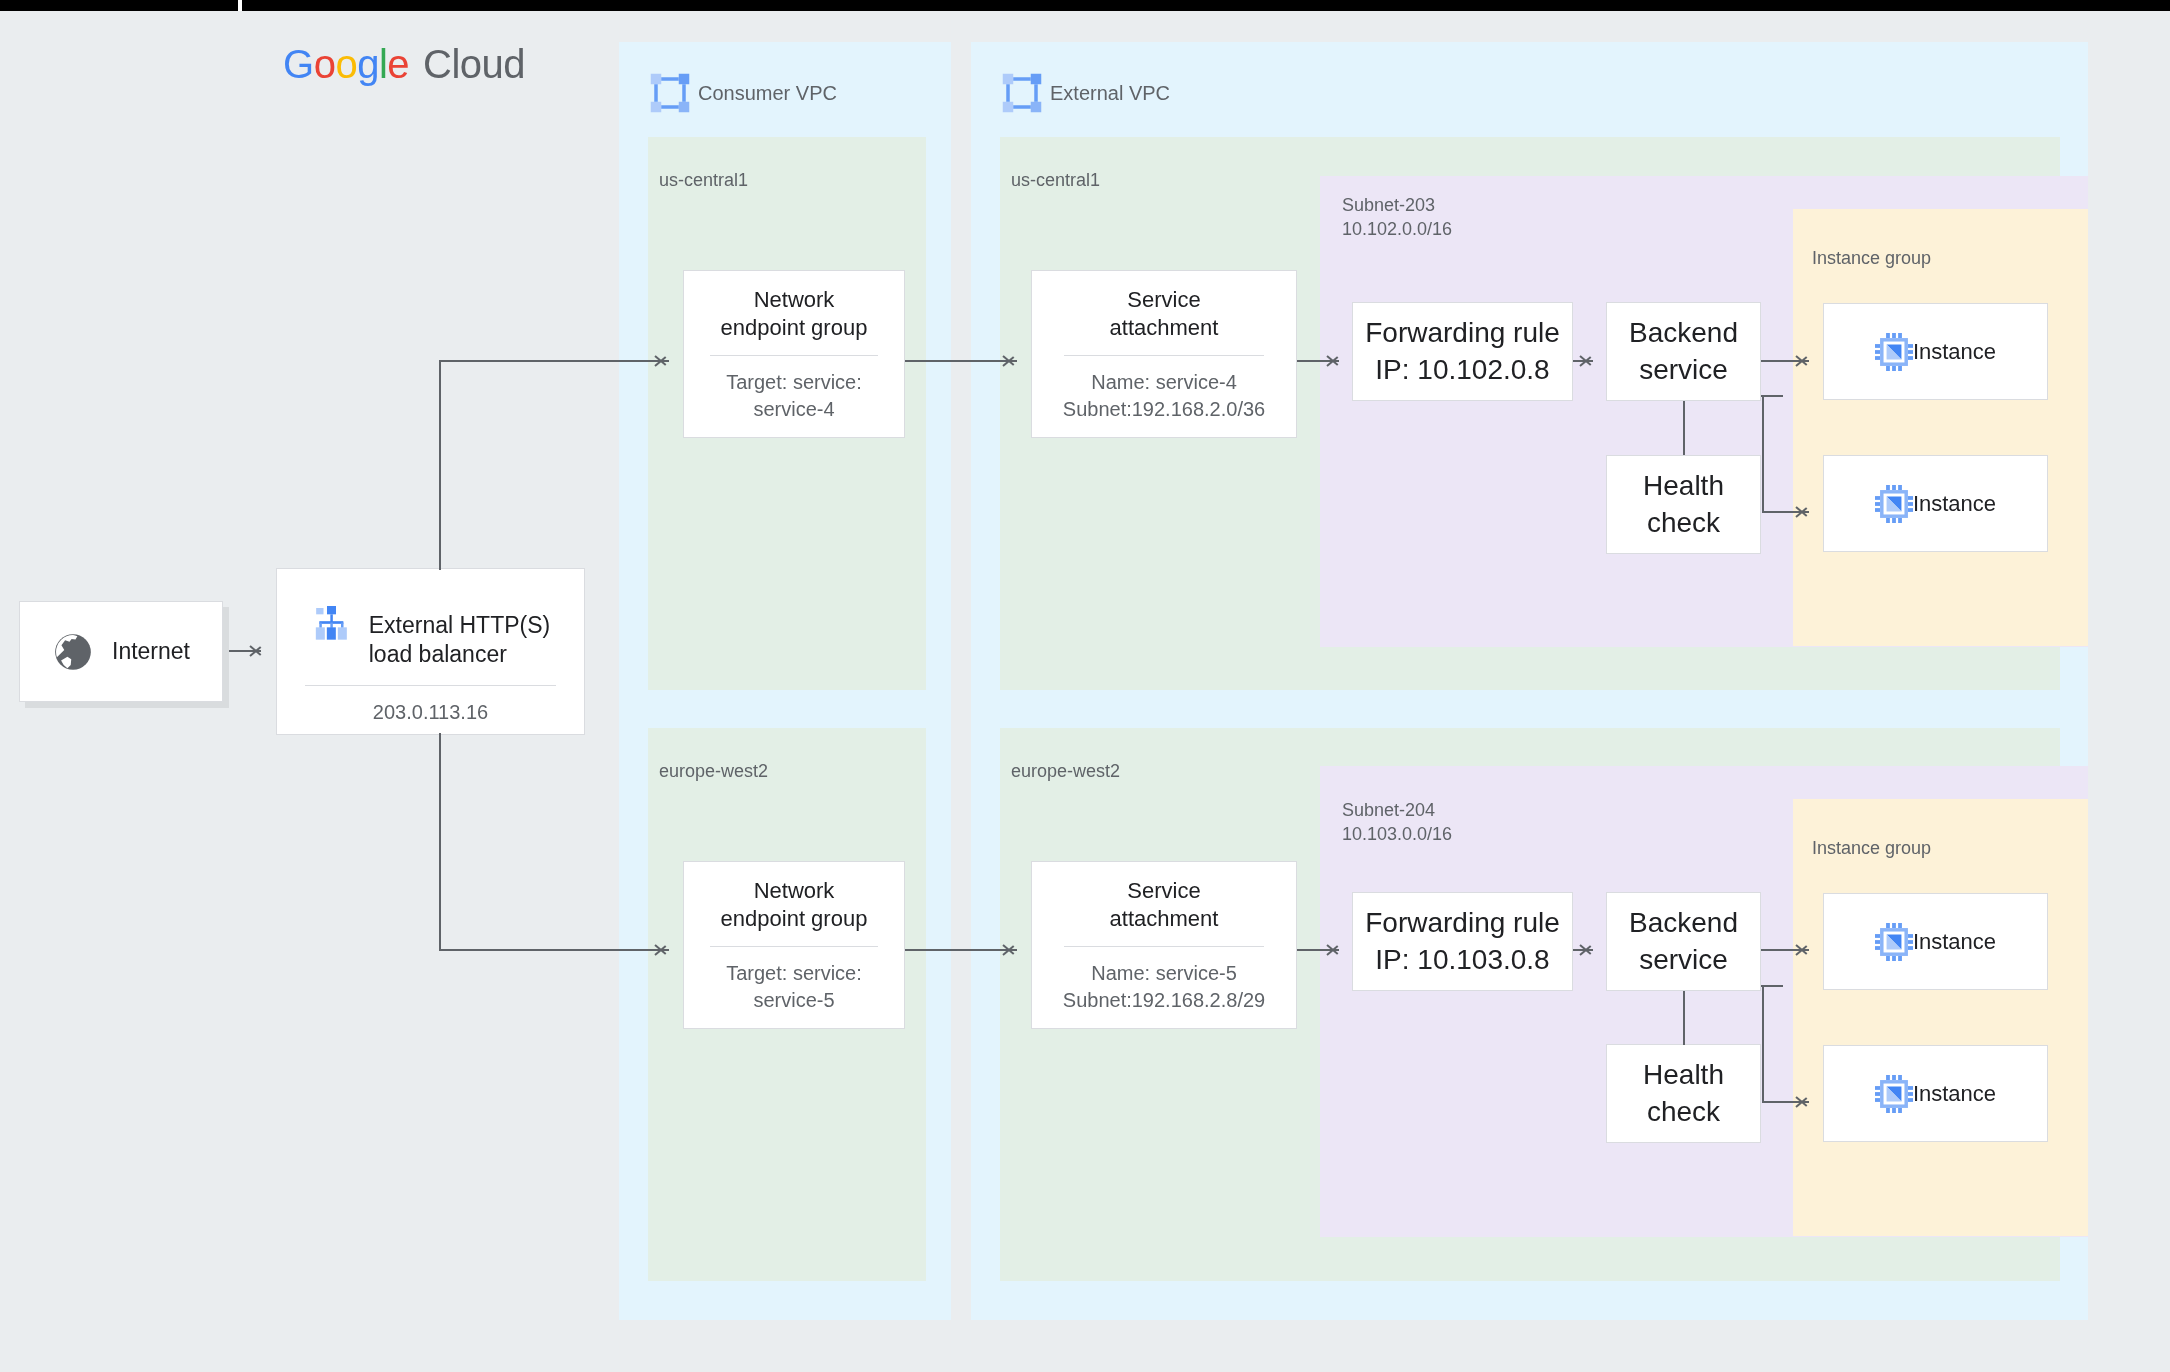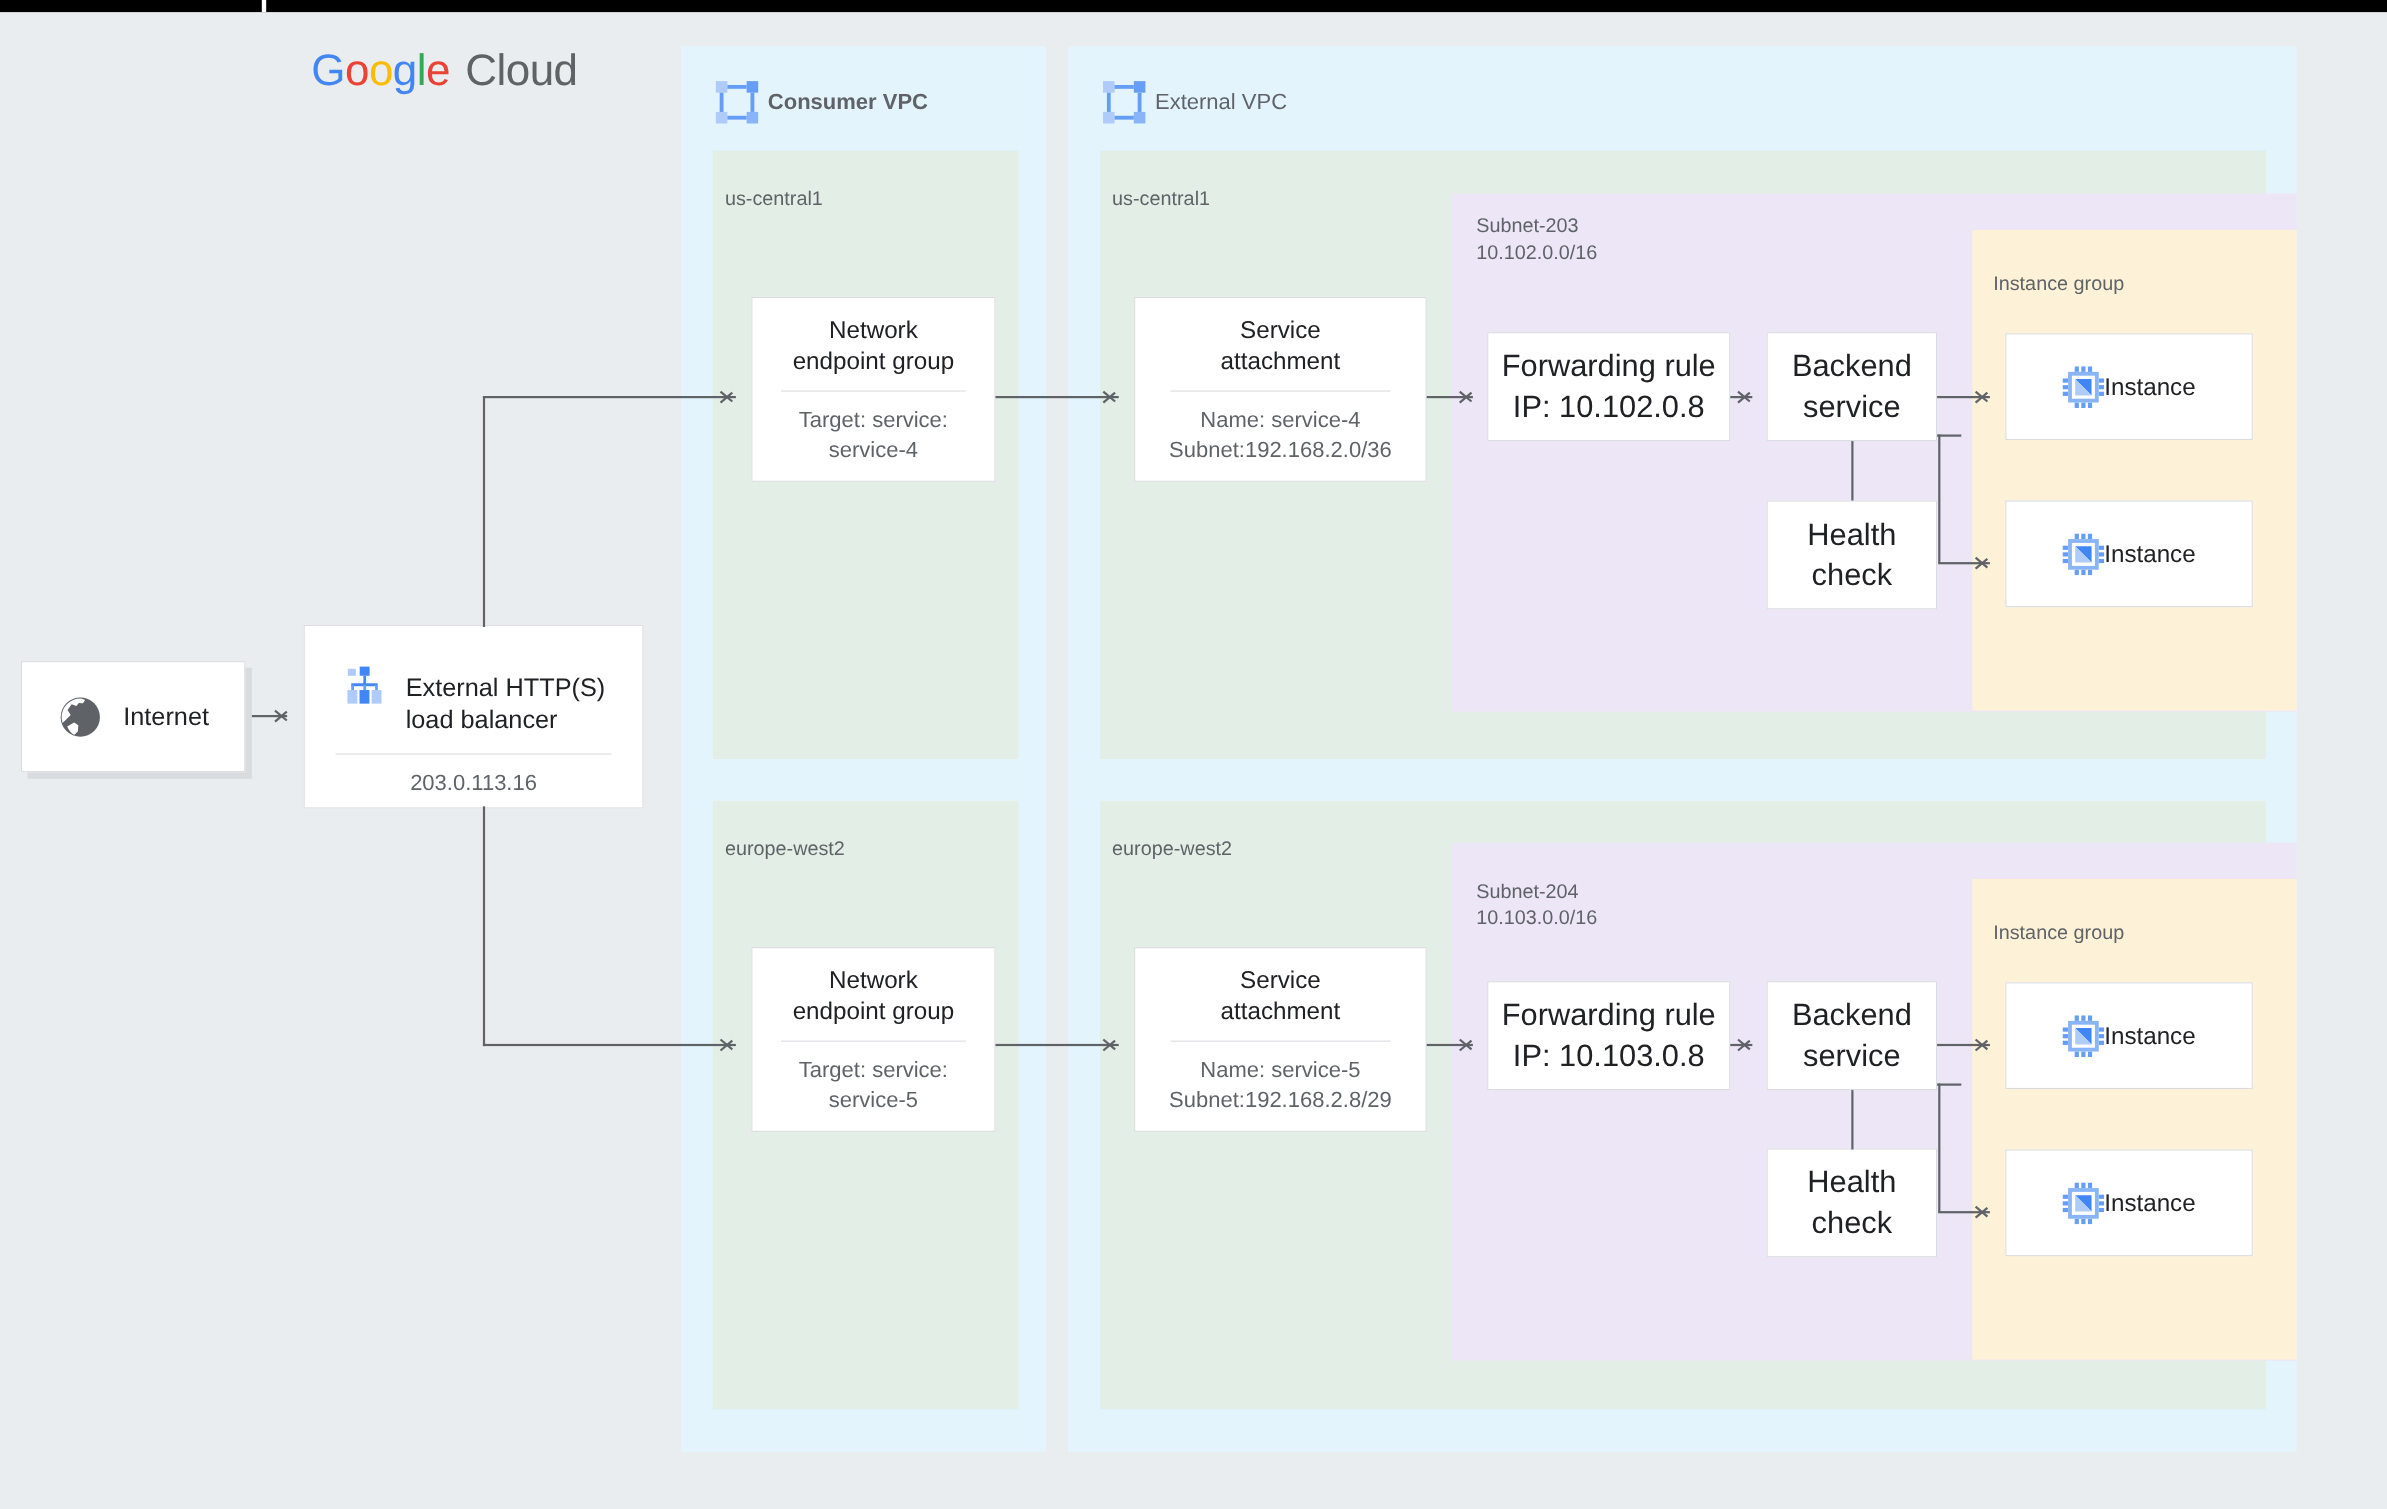--- a/index.html
+++ b/index.html
@@ -236,21 +236,21 @@
       <rect x="1" y="1" width="6" height="6" fill="#aecbfa"></rect>
       <rect x="17" y="1" width="6" height="6" fill="#669df6"></rect>
       <rect x="1" y="17" width="6" height="6" fill="#aecbfa"></rect>
       <rect x="17" y="17" width="6" height="6" fill="#8ab4f8"></rect>
       <rect x="7" y="3" width="10" height="2" fill="#669df6"></rect>
       <rect x="7" y="19" width="10" height="2" fill="#669df6"></rect>
       <rect x="3" y="7" width="2" height="10" fill="#669df6"></rect>
       <rect x="19" y="7" width="2" height="10" fill="#669df6"></rect>
     </svg>
   </div>
-  <div class="vpc-title" style="left:698px; top:82px;font-weight:bold;">Consumer VPC</div>
+  <div class="vpc-title" style="left:698px; top:82px;">Consumer VPC</div>
 
   <div class="region" style="left:648px; top:137px; width:278px; height:553px;"></div>
   <div class="region-label" style="left:659px; top:170px;">us-central1</div>
 
   <div class="card" style="left:683px; top:270px; width:222px; height:168px;">
     <div class="card-title">Network
 endpoint group</div>
     <div class="card-rule"></div>
     <div class="card-sub">Target: service:
 service-4</div>

